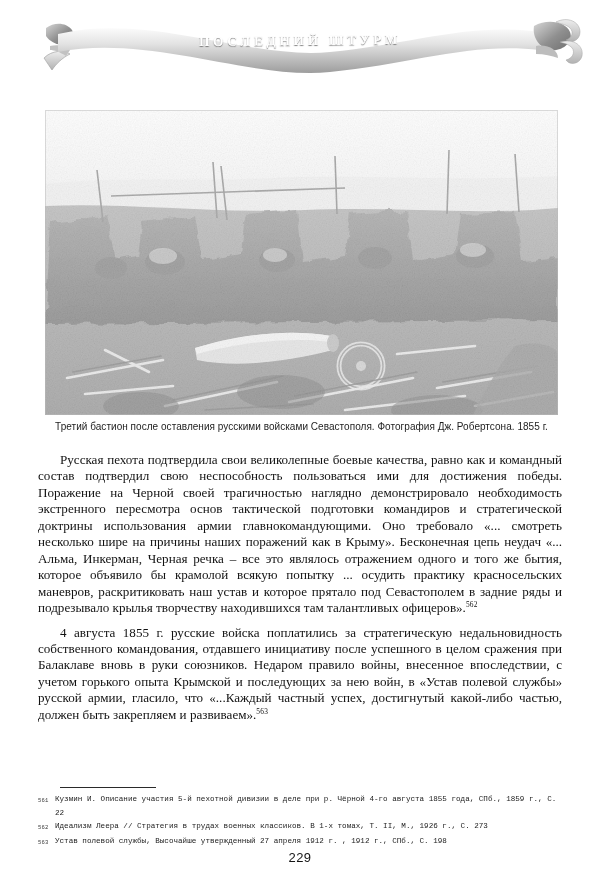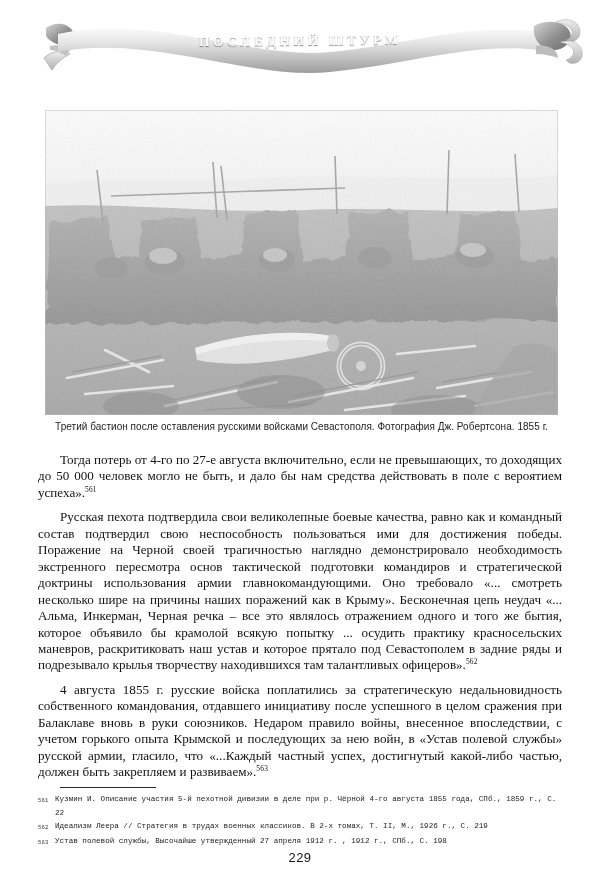--- a/index.html
+++ b/index.html
@@ -292,35 +292,34 @@
       <rect x="0" y="0" width="513" height="305" filter="url(#grain)" fill="#ffffff" opacity=".5"></rect>
 
       <rect x="0" y="0" width="513" height="305" fill="none" stroke="#b9b9b9" stroke-width="2" opacity=".5"></rect>
     </svg>
   </div>
 </div>
 
 <div class="caption">Третий бастион после оставления русскими войсками Севастополя. Фотография Дж. Робертсона. 1855 г.</div>
 
 <div class="body-col">
-  <p><span>Тогда потерь от 4-го по 27-е августа включительно, если не превышающих, то доходящих до 50 000 человек могло не быть, и дало бы нам средства действовать в поле с вероятием успеха».</span><sup class="fn">561</sup></p>
   <p><span>Русская пехота подтвердила свои великолепные боевые качества, равно как и командный состав подтвердил свою неспособность пользоваться ими для достижения победы. Поражение на Черной своей трагичностью наглядно демонстрировало необходимость экстренного пересмотра основ тактической подготовки командиров и стратегической доктрины использования армии главнокомандующими. Оно требовало «... смотреть несколько шире на причины наших поражений как в Крыму». Бесконечная цепь неудач «... Альма, Инкерман, Черная речка – все это являлось отражением одного и того же бытия, которое объявило бы крамолой всякую попытку ... осудить практику красносельских маневров, раскритиковать наш устав и которое прятало под Севастополем в задние ряды и подрезывало крылья творчеству находившихся там талантливых офицеров».</span><sup class="fn">562</sup></p>
   <p><span>4 августа 1855 г. русские войска поплатились за стратегическую недальновидность собственного командования, отдавшего инициативу после успешного в целом сражения при Балаклаве вновь в руки союзников. Недаром правило войны, внесенное впоследствии, с учетом горького опыта Крымской и последующих за нею войн, в «Устав полевой службы» русской армии, гласило, что «...Каждый частный успех, достигнутый какой-либо частью, должен быть закрепляем и развиваем».</span><sup class="fn">563</sup></p>
 </div>
 
 <div class="fn-rule"></div>
 
 <div class="footnotes">
   <div class="fn-row">
     <span class="fn-num">561</span>
     <span class="fn-text">Кузмин И. Описание участия 5-й пехотной дивизии в деле при р. Чёрной 4-го августа 1855 года, СПб., 1859 г., С. 22</span>
   </div>
   <div class="fn-row">
     <span class="fn-num">562</span>
-    <span class="fn-text">Идеализм Леера // Стратегия в трудах военных классиков. В 2-х томах, Т. II, М., 1926 г., С. 219</span>
+    <span class="fn-text">Идеализм Леера // Стратегия в трудах военных классиков. В 1-х томах, Т. II, М., 1926 г., С. 273</span>
   </div>
   <div class="fn-row">
     <span class="fn-num">563</span>
     <span class="fn-text">Устав полевой службы, Высочайше утвержденный 27 апреля 1912 г. , 1912 г., СПб., С. 198</span>
   </div>
 </div>
 
 <div class="folio">229</div>
 
 </body></html>

